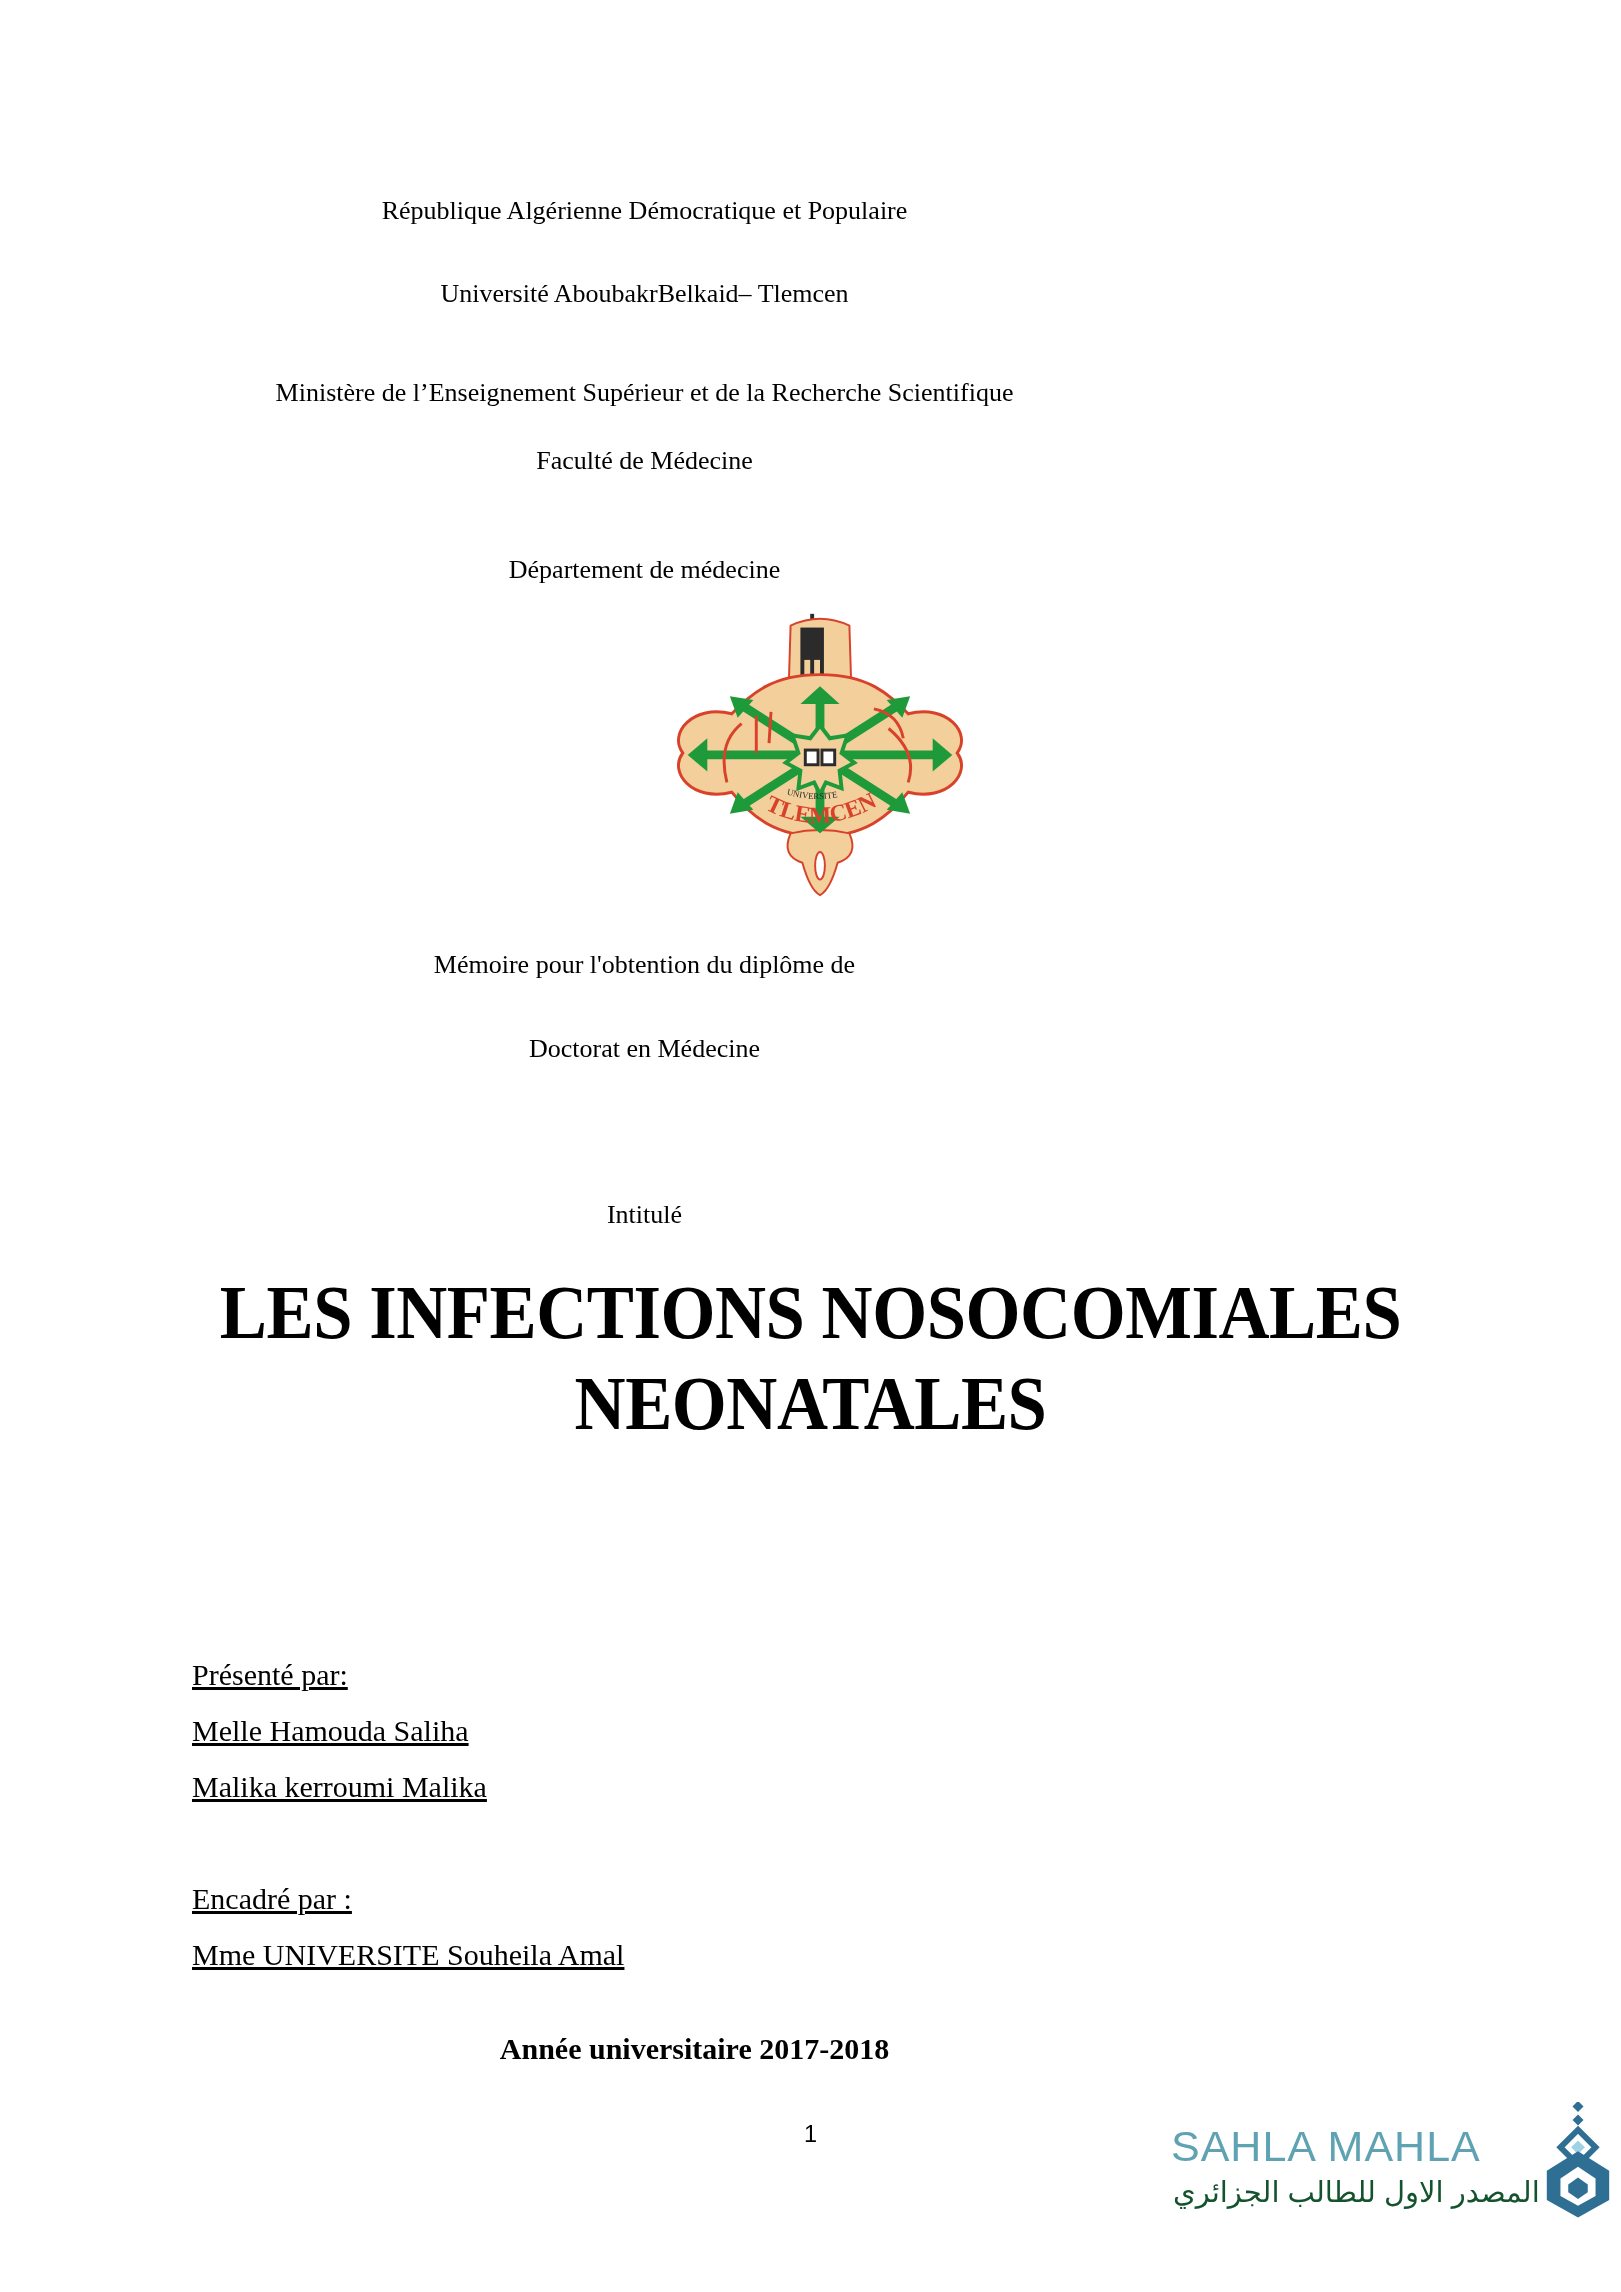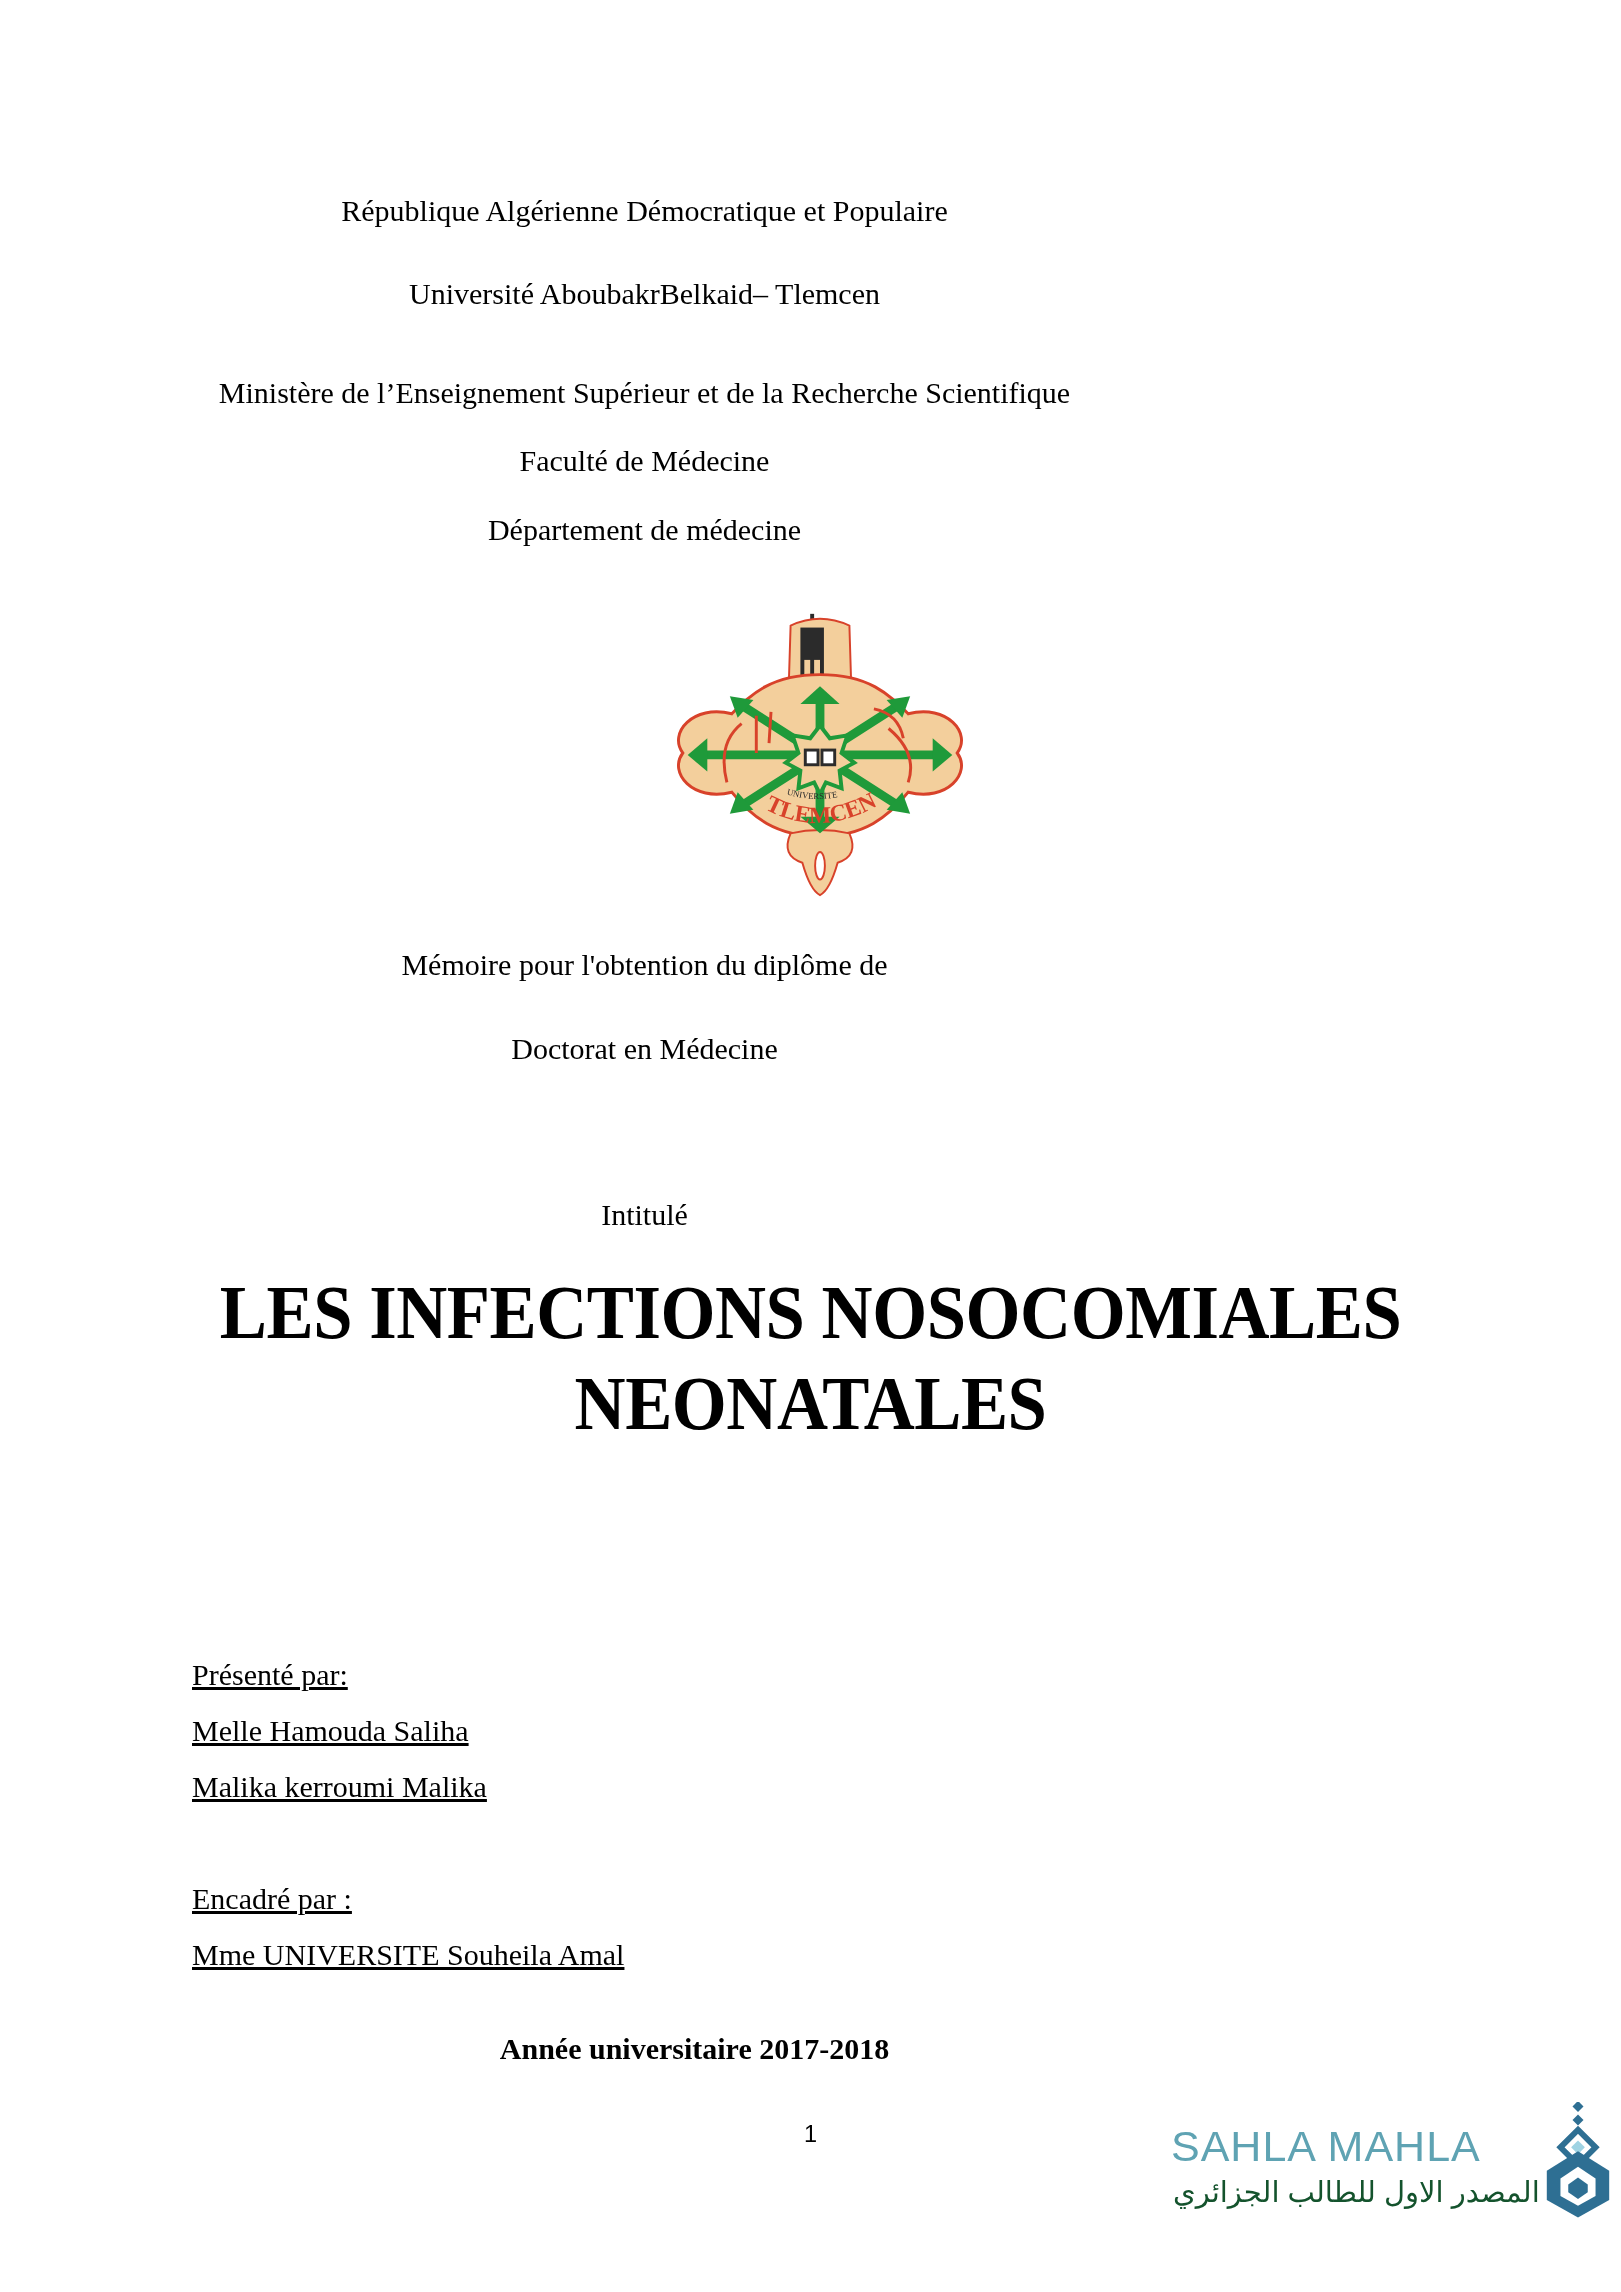--- a/index.html
+++ b/index.html
@@ -1,19 +1,19 @@
 <!DOCTYPE html>
 <html><head>
 <meta charset="utf-8">
 <style>
   html, body { margin: 0; padding: 0; background: #ffffff; }
   body { width: 1621px; height: 2293px; position: relative; overflow: hidden;
          font-family: "Liberation Serif", "DejaVu Serif", serif; color: #000; }
   .line { position: absolute; left: 0; width: 1289px; text-align: center;
-          font-size: 30px; line-height: 35px; white-space: nowrap; }
+          font-size: 26px; line-height: 35px; white-space: nowrap; }
   .left { position: absolute; left: 192px; font-size: 30px; line-height: 35px; white-space: nowrap; text-decoration: underline; }
   .title { position: absolute; left: 0; width: 1621px; text-align: center;
            font-weight: bold; font-size: 76px; line-height: 86px; white-space: nowrap;
            transform: scaleX(0.93); transform-origin: center; letter-spacing: -0.5px; }
   .year { position: absolute; left: 0; width: 1389px; text-align: center;
           font-weight: bold; font-size: 30px; line-height: 35px; }
   .pagenum { position: absolute; left: 0; width: 1621px; text-align: center;
              font-family: "Liberation Sans", "DejaVu Sans", sans-serif; font-size: 23.5px; line-height: 27.4px; }
   .logo { position: absolute; left: 663px; top: 606px; width: 314px; height: 294px; }
   .watermark { position: absolute; left: 1171px; top: 2112px; width: 450px; height: 113px; }
@@ -26,21 +26,21 @@
 </style>
 </head>
 <body>
 
 <div>
 
   <div class="line" style="top:193px">République Algérienne Démocratique et Populaire</div>
   <div class="line" style="top:276px">Université AboubakrBelkaid– Tlemcen</div>
   <div class="line" style="top:375px">Ministère de l’Enseignement Supérieur et de la Recherche Scientifique</div>
   <div class="line" style="top:443px">Faculté de Médecine</div>
-  <div class="line" style="top:512px">Département de médecine</div>
+  <div class="line" style="top:552px">Département de médecine</div>
 
   <div class="logo">
     <svg viewBox="0 0 320 300" width="314" height="294">
 
       <rect x="150" y="8" width="4" height="10" fill="#2b2b2b"></rect>
       <path d="M130 20 Q160 6 190 20 L192 85 L128 85 Z" fill="#f3cf9c" stroke="#d8422a" stroke-width="2"></path>
       <rect x="140" y="22" width="24" height="60" fill="#2b2b2b"></rect>
       <rect x="144" y="55" width="6" height="22" fill="#f3cf9c"></rect>
       <rect x="154" y="55" width="6" height="22" fill="#f3cf9c"></rect>
 

